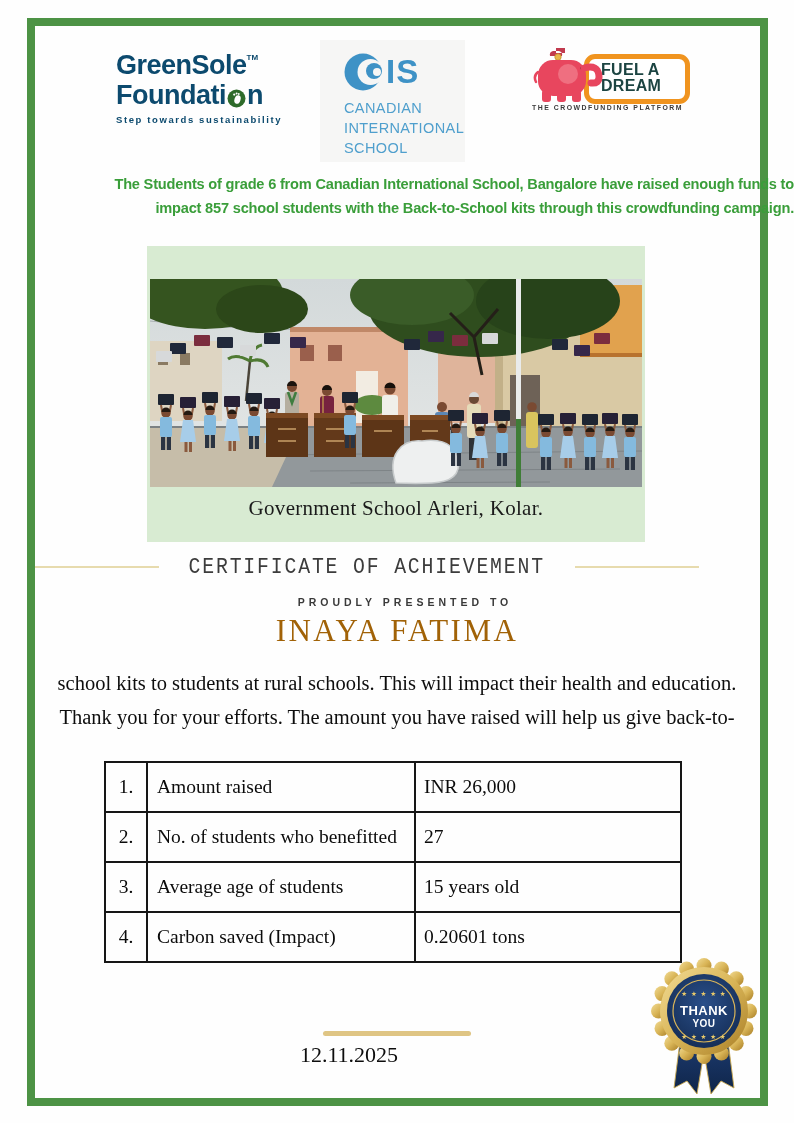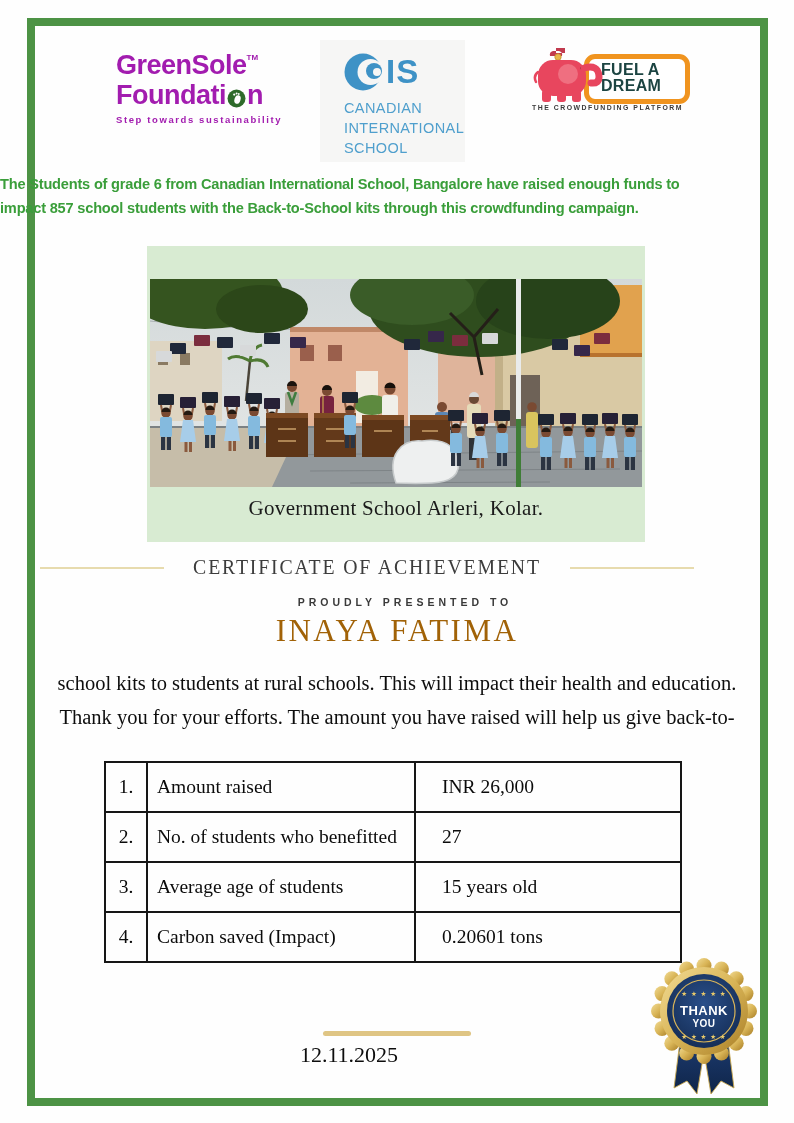--- a/index.html
+++ b/index.html
@@ -2,21 +2,21 @@
 <html><head>
 <meta charset="utf-8">
 <style>
   html,body{margin:0;padding:0;background:#fff;}
   .page{position:relative;width:794px;height:1123px;background:#fefefe;overflow:hidden;
         font-family:"Liberation Serif",serif;color:#111;}
   .frame{position:absolute;left:27px;top:18px;width:741px;height:1088px;
          border:8px solid #4d9345;box-sizing:border-box;}
 
   
-  .gs{position:absolute;left:116px;top:52px;width:170px;color:#a21caf;
+  .gs{position:absolute;left:116px;top:52px;width:170px;color:#0c4a6e;
       font-family:"Liberation Sans",sans-serif;line-height:1;}
   .gs-l1{font-size:27px;font-weight:bold;letter-spacing:-0.5px;}
   .gs-l1 sup{font-size:8px;font-weight:bold;vertical-align:14px;letter-spacing:0;}
   .gs-l2{font-size:27px;font-weight:bold;letter-spacing:-0.5px;margin-top:3px;display:flex;align-items:center;}
   .gs-globe{display:inline-block;width:19px;height:19px;margin:0 1px;}
   .gs-tag{font-size:9.5px;letter-spacing:1.6px;margin-top:6px;font-weight:bold;}
 
   .cisbg{position:absolute;left:320px;top:40px;width:145px;height:122px;background:#f6f6f5;}
   .cis{position:absolute;left:344px;top:52px;width:130px;font-family:"Liberation Sans",sans-serif;}
   .cis-mark{display:flex;align-items:center;height:40px;}
@@ -25,53 +25,53 @@
 
   .fad{position:absolute;left:532px;top:48px;width:150px;font-family:"Liberation Sans",sans-serif;}
   .fad-box{position:absolute;left:52px;top:6px;width:84px;height:37px;border:5px solid #f0941f;
            border-radius:11px;background:#fff;padding:3px 0 0 12px;}
   .fad-t1,.fad-t2{color:#1c4442;font-size:16px;font-weight:bold;letter-spacing:0.3px;line-height:1.0;}
   .fad-el{position:absolute;left:0;top:-4px;}
   .fad-tag{position:absolute;left:0;top:56px;width:150px;text-align:center;font-size:6.9px;
            font-weight:bold;letter-spacing:1.5px;color:#3a3a3a;white-space:nowrap;}
 
   
-  .intro{position:absolute;left:0;top:172px;width:794px;text-align:left;
+  .intro{position:absolute;left:0;top:172px;width:794px;text-align:right;
          font-family:"Liberation Sans",sans-serif;font-weight:bold;font-size:14.6px;
          letter-spacing:-0.2px;color:#3a9e3a;line-height:1.65;}
   .intro span{display:block;white-space:nowrap;}
 
   
   .card{position:absolute;left:147px;top:246px;width:498px;height:296px;background:#d8ebd2;}
   .photo{position:absolute;left:3px;top:33px;width:492px;height:208px;display:block;}
   .caption{position:absolute;left:0;top:250px;width:498px;text-align:center;
            font-size:21px;color:#1a1a1a;letter-spacing:0.3px;}
 
   
   .headrow{position:absolute;left:0;top:555px;width:734px;display:flex;align-items:center;
-           justify-content:center;gap:14px;}
+           justify-content:center;gap:14px;font-family:Liberation Mono, monospace;}
   .gold-line{width:124px;height:2px;background:#e7dbae;}
   .cert-h{font-size:21.5px;color:#3c3c3c;letter-spacing:2px;display:inline-block;
           transform:scaleX(0.92);white-space:nowrap;}
   .presented{position:absolute;left:0;top:596px;width:794px;text-align:center;
              font-family:"Liberation Sans",sans-serif;font-size:10.5px;font-weight:bold;
              letter-spacing:4px;color:#3a3a3a;margin-left:8px;}
   .recipient{position:absolute;left:0;top:613px;width:794px;text-align:center;
              font-size:31px;color:#a16207;letter-spacing:2.5px;}
   .message{position:absolute;left:0;top:666px;width:794px;text-align:center;
            font-size:20.5px;color:#0d0d0d;line-height:1.68;}
   .message span{display:block;white-space:nowrap;}
 
   
   table.stats{position:absolute;left:104px;top:761px;width:578px;border-collapse:collapse;}
   table.stats td{border:2px solid #161616;height:46px;font-size:19.5px;color:#0b0b0b;
                  vertical-align:middle;}
   td.c-num{width:38px;text-align:center;}
   td.c-label{width:256px;padding-left:9px;}
-  td.c-value{padding-left:26px;}
+  td.c-value{padding-left:8px;}
 
   
   .date-line{position:absolute;left:323px;top:1031px;width:148px;height:5px;
              background:#dfc584;border-radius:3px;}
   .date{position:absolute;left:0;top:1042px;width:698px;text-align:center;font-size:22px;color:#0d0d0d;font-family:Liberation Serif, serif;}
   .badge{position:absolute;left:644px;top:955px;}
 </style>
 </head>
 <body>
 

